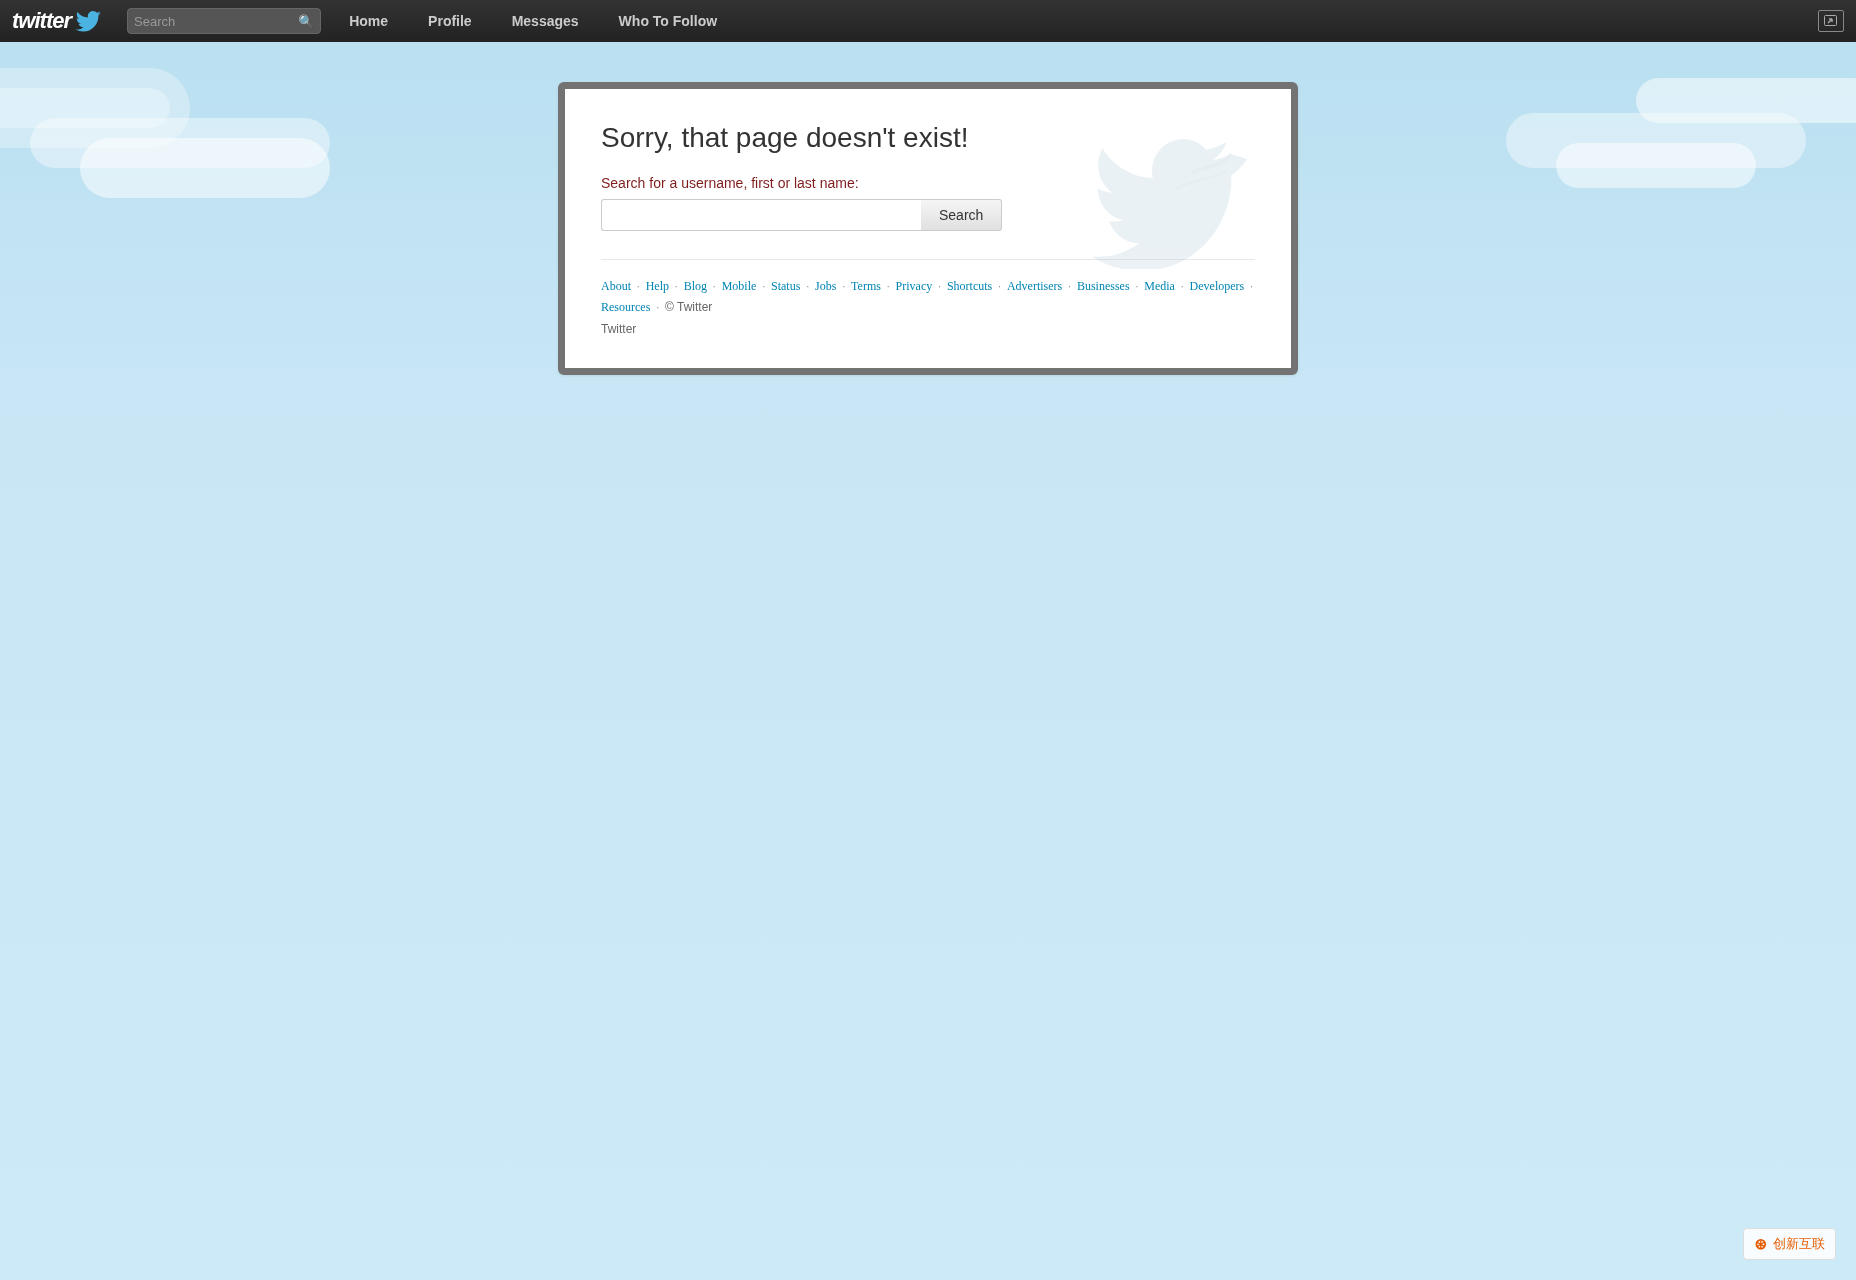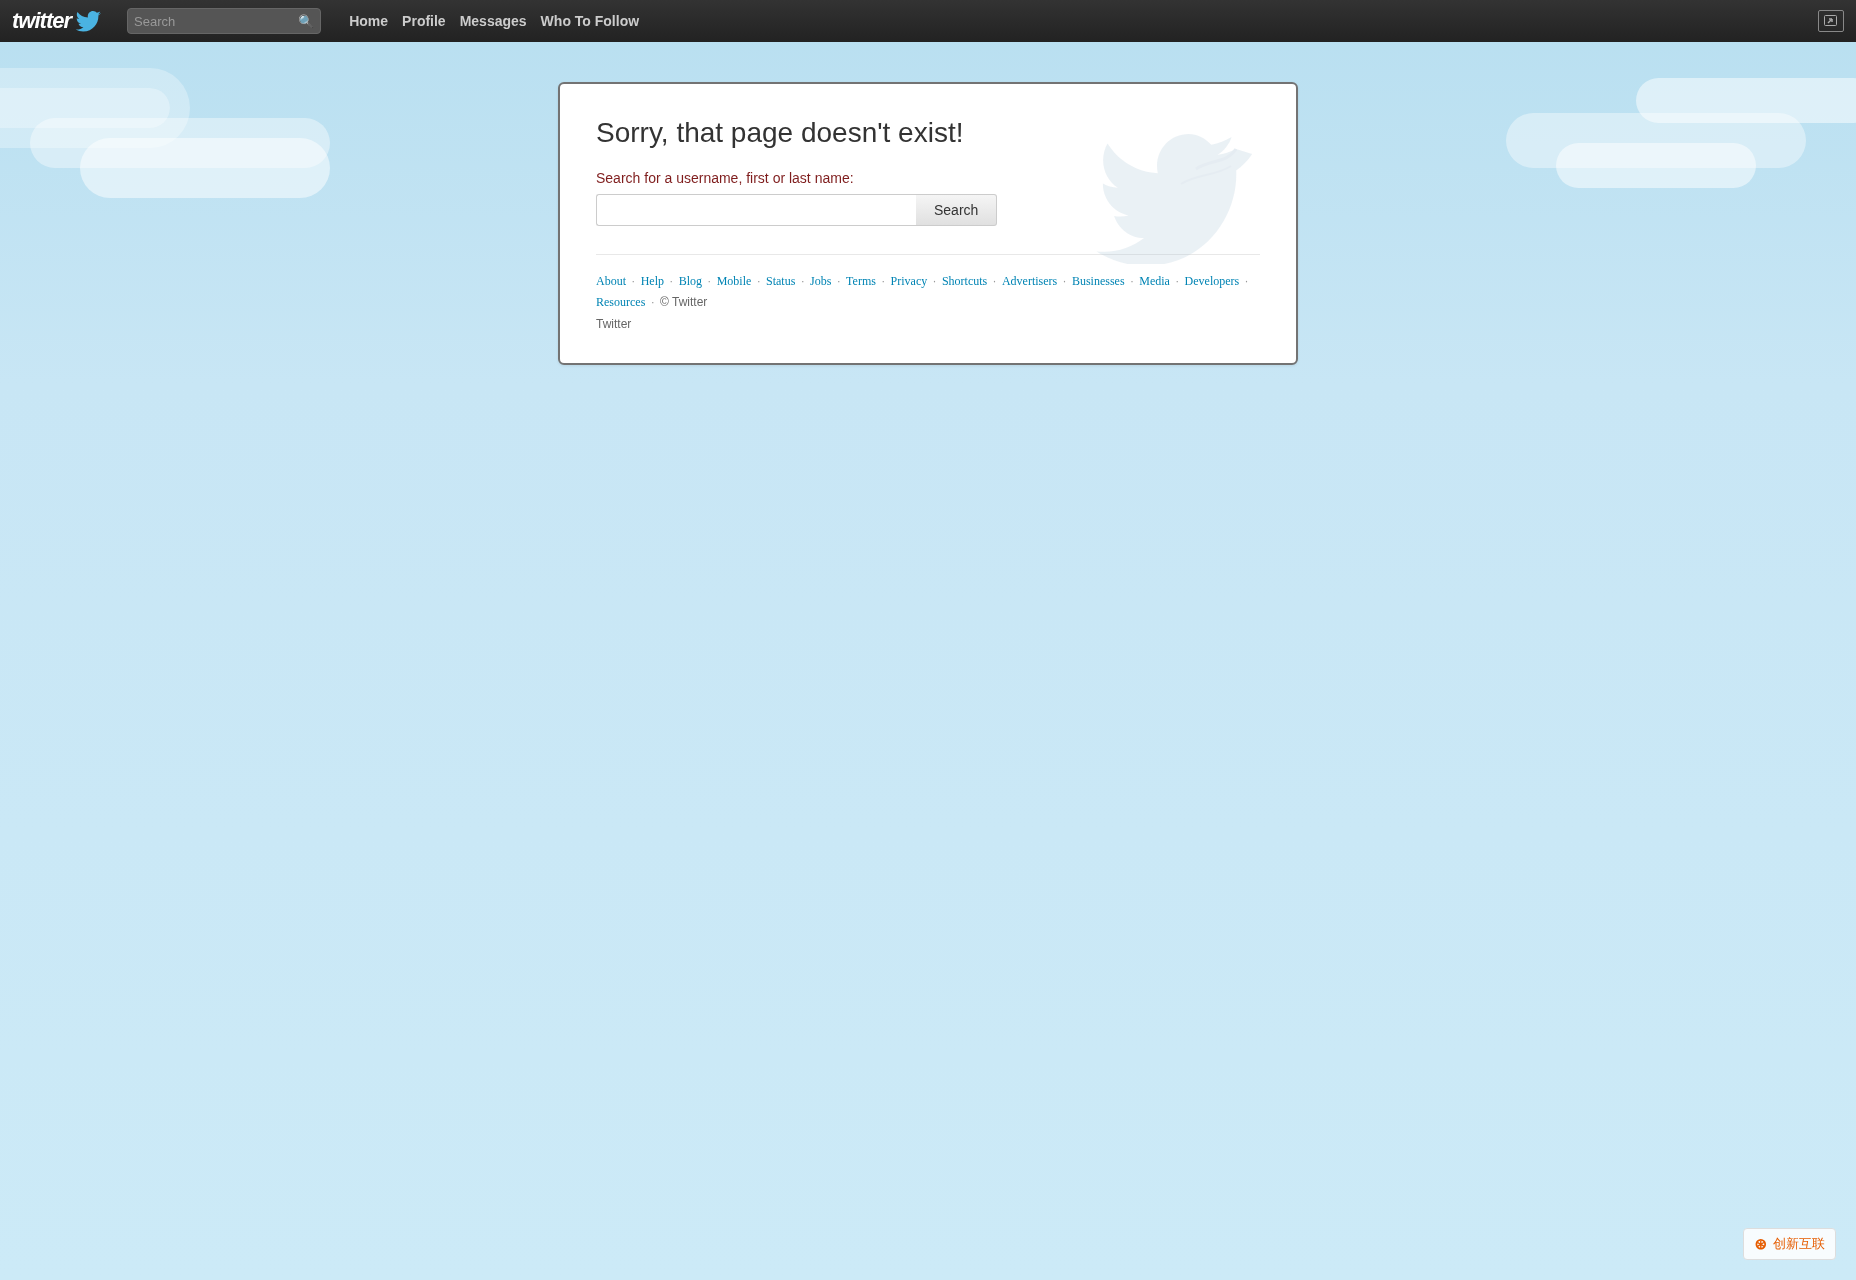--- a/index.html
+++ b/index.html
@@ -88,21 +88,21 @@
     }
 
     .search-icon-nav {
       color: #999;
       font-size: 13px;
     }
 
     .navbar-links {
       display: flex;
       align-items: center;
-      gap: 14px;
+      gap: 40px;
       margin-left: 12px;
     }
 
     .navbar-links a {
       color: #ccc;
       text-decoration: none;
       font-size: 14px;
       font-weight: bold;
     }
 
@@ -124,21 +124,21 @@
     .main-content {
       position: relative;
       z-index: 5;
       display: flex;
       justify-content: center;
       padding-top: 40px;
     }
 
     .error-card {
       background: #fff;
-      border: 2px solid #737373;
+      border: 7px solid #737373;
       border-radius: 6px;
       width: 740px;
       padding: 32px 36px 28px 36px;
       position: relative;
       box-shadow: 0 1px 3px rgba(0,0,0,0.08);
     }
 
     .error-title {
       font-size: 28px;
       color: #333;

